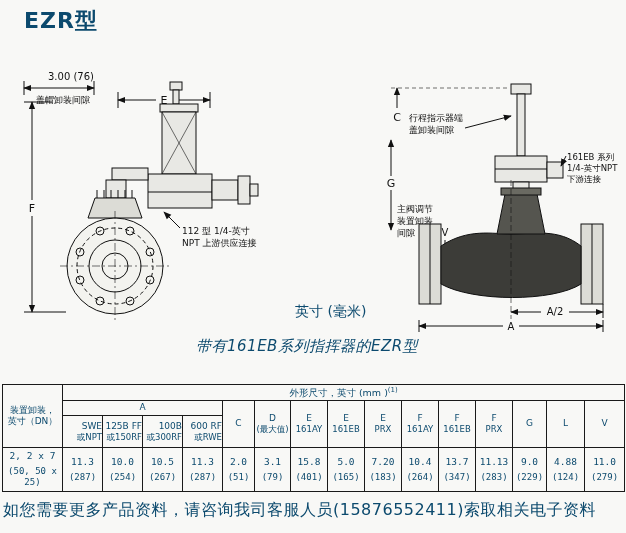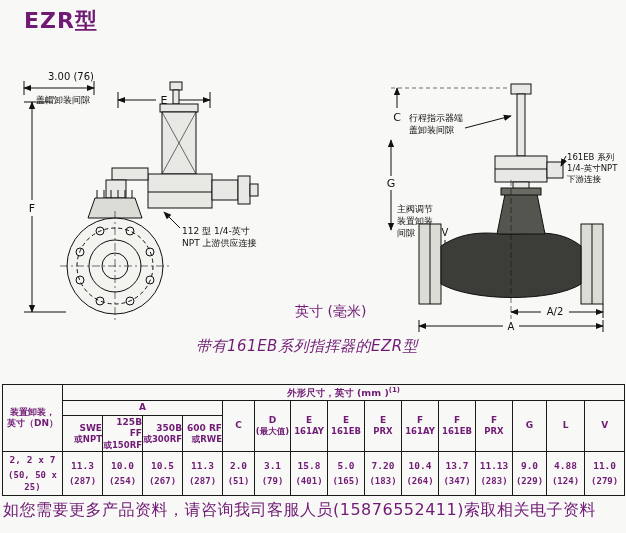--- a/index.html
+++ b/index.html
@@ -1,33 +1,33 @@
 <!DOCTYPE html>
 <html><head>
 <meta charset="utf-8">
 <style>
   * { box-sizing: border-box; }
   html,body { margin:0; padding:0; background:#e9e9e6; }
   body { font-family:"DejaVu Sans", sans-serif; }
-  .page { position:relative; width:626px; height:533px; background:#f8f8f6; color:#701a75; overflow:hidden; }
+  .page { position:relative; width:626px; height:533px; background:#f8f8f6; color:#0c4a6e; overflow:hidden; }
 
   .title { position:absolute; left:24px; top:6px; margin:0; font-size:22px; font-weight:bold; letter-spacing:1px; }
 
   svg.drawing { position:absolute; }
   svg.drawing text { fill:#111; font-family:"DejaVu Sans", sans-serif; }
   #left-drawing  { left:12px;  top:56px; }
   #right-drawing { left:383px; top:76px; }
 
   .units-note { position:absolute; left:295px; top:303px; font-size:14px; }
   .caption    { position:absolute; left:196px; top:337px; font-size:15px; letter-spacing:0.5px;font-style:italic; }
 
   .dim-table { position:absolute; left:2px; top:384px; width:622px; border-collapse:collapse; table-layout:fixed; }
   .dim-table th, .dim-table td {
     border:1px solid #1a1a1a; padding:1px 0; text-align:center; vertical-align:middle;
-    font-weight:bold; font-size:9px; line-height:1.25; overflow:hidden;
+    font-weight:normal; font-size:9px; line-height:1.25; overflow:hidden;
   }
   #head-row-1 th { height:16px; font-size:9.5px; }
   #head-row-2 th { height:15px; }
   #head-row-3 th { height:32px;text-align:right; }
   #data-row  td  { height:44px; }
   .dim-table td .l1 { font-family:"DejaVu Sans Mono", monospace; font-size:9.5px; }
   .dim-table td .l2 { font-family:"DejaVu Sans Mono", monospace; font-size:9px; margin-top:4px; }
   .dim-table th .l1 { font-size:9px; }
   .dim-table th .l2 { font-size:8.5px; }
   .corner div { font-size:9px; }
@@ -290,21 +290,21 @@
 
       <th>
             <div class="l1">SWE</div>
             <div class="l2">或NPT</div>
           </th>
           <th>
             <div class="l1">125B FF</div>
             <div class="l2">或150RF</div>
           </th>
           <th>
-            <div class="l1">350B</div>
+            <div class="l1">100B</div>
             <div class="l2">或300RF</div>
           </th>
           <th>
             <div class="l1">600 RF</div>
             <div class="l2">或RWE</div>
           </th>
         </tr>
     </thead>
     <tbody>
       <tr id="data-row">

